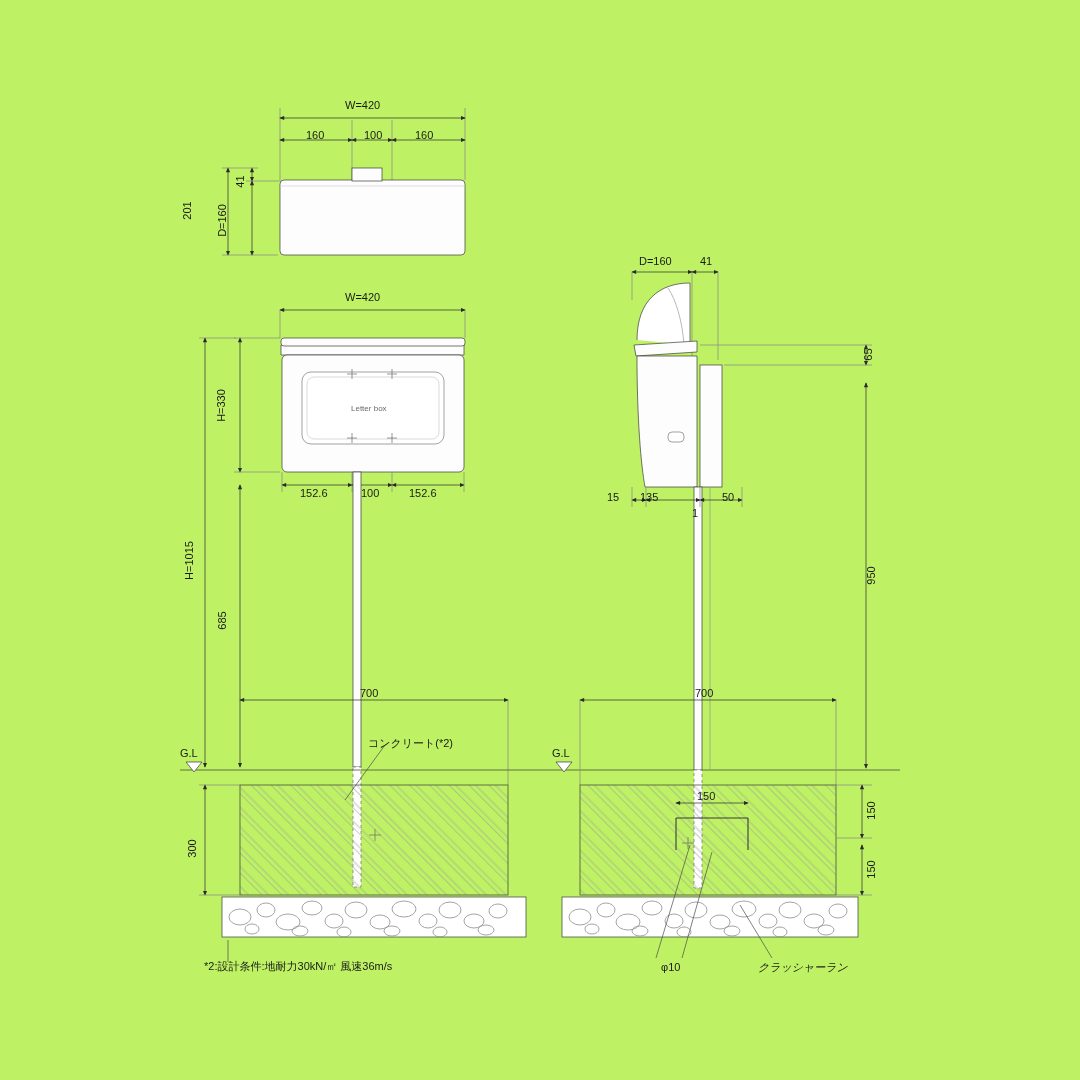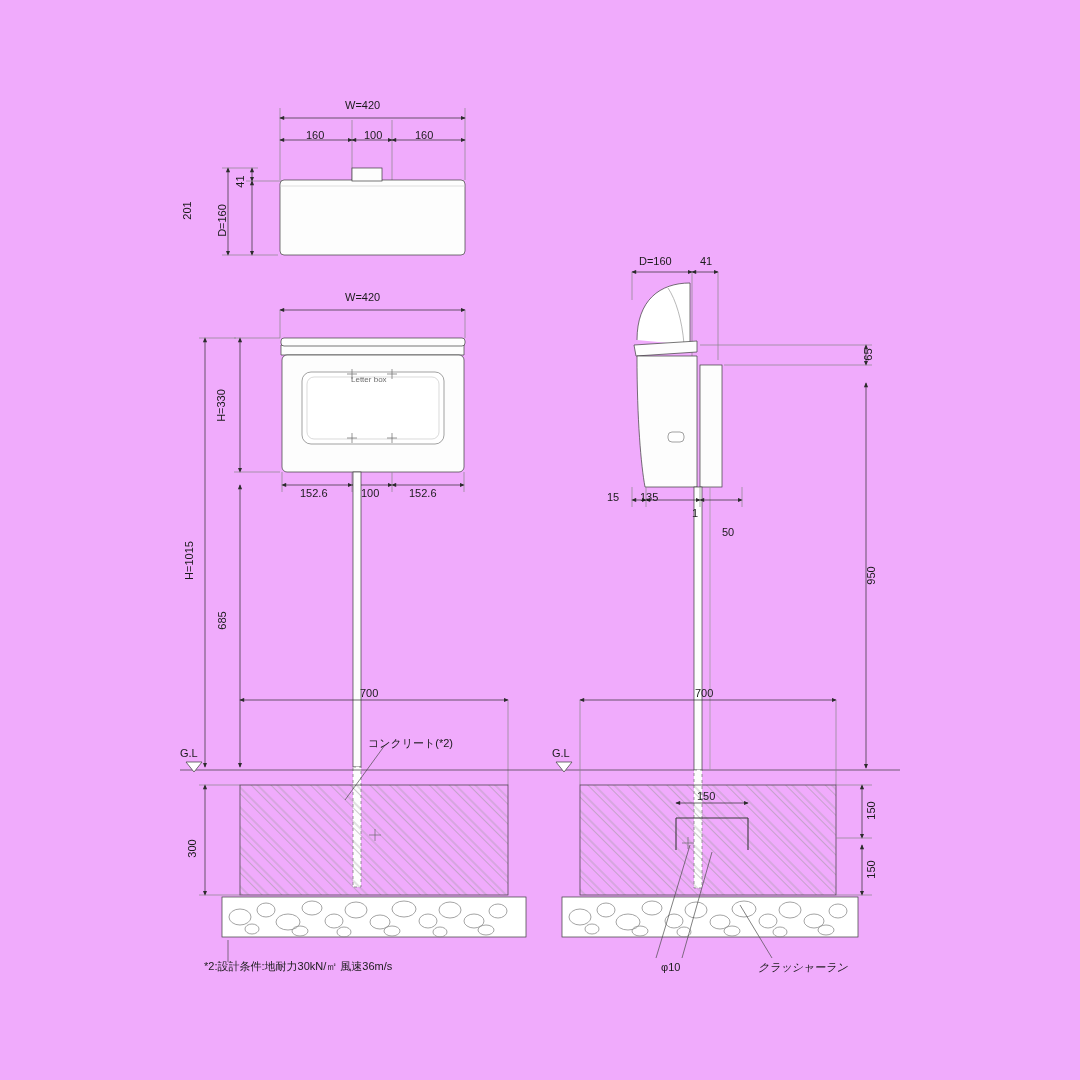--- a/index.html
+++ b/index.html
@@ -1,17 +1,17 @@
 <!DOCTYPE html>
 <html><head>
 <meta charset="utf-8">
 <style>
   html,body{margin:0;padding:0;background:#ffffff;}
   body{width:1080px;height:1080px;overflow:hidden;font-family:"Liberation Sans",sans-serif;color:#1a1a1a;}
-  #sheet{position:relative;width:1080px;height:1080px;background:#f0abfc;}
+  #sheet{position:relative;width:1080px;height:1080px;background:#bef264;}
   .lbl{position:absolute;font-size:11px;color:#1a1a1a;white-space:nowrap;line-height:1;}
   .lbl.vert{transform-origin:center center;}
   .tiny{font-size:8px;}
   .jp{font-size:11px;text-align:right;}
   svg{position:absolute;left:0;top:0;}
 </style>
 </head>
 <body>
 
 <div id="sheet">
@@ -224,37 +224,37 @@
   <div class="lbl" style="left:345px;top:100px;">W=420</div>
   <div class="lbl" style="left:306px;top:130px;">160</div>
   <div class="lbl" style="left:364px;top:130px;">100</div>
   <div class="lbl" style="left:415px;top:130px;">160</div>
   <div class="lbl vert" style="left:178px;top:205px;transform:rotate(-90deg);">201</div>
   <div class="lbl vert" style="left:206px;top:215px;transform:rotate(-90deg);">D=160</div>
   <div class="lbl vert" style="left:234px;top:176px;transform:rotate(-90deg);">41</div>
 
   <div class="lbl" style="left:345px;top:292px;">W=420</div>
   <div class="lbl vert" style="left:205px;top:400px;transform:rotate(-90deg);">H=330</div>
-  <div class="lbl tiny" style="left:351px;top:376px;color:#6a6a6a;">Letter box</div>
+  <div class="lbl tiny" style="left:351px;top:405px;color:#6a6a6a;">Letter box</div>
   <div class="lbl" style="left:300px;top:488px;">152.6</div>
   <div class="lbl" style="left:361px;top:488px;">100</div>
   <div class="lbl" style="left:409px;top:488px;">152.6</div>
   <div class="lbl vert" style="left:170px;top:555px;transform:rotate(-90deg);">H=1015</div>
   <div class="lbl vert" style="left:213px;top:615px;transform:rotate(-90deg);">685</div>
   <div class="lbl" style="left:360px;top:688px;">700</div>
   <div class="lbl" style="left:180px;top:748px;">G.L</div>
   <div class="lbl vert" style="left:183px;top:843px;transform:rotate(-90deg);">300</div>
   <div class="lbl jp" style="left:368px;top:738px;">コンクリート(*2)</div>
 
   <div class="lbl" style="left:639px;top:256px;">D=160</div>
   <div class="lbl" style="left:700px;top:256px;">41</div>
   <div class="lbl vert" style="left:862px;top:349px;transform:rotate(-90deg);">65</div>
   <div class="lbl" style="left:607px;top:492px;">15</div>
   <div class="lbl" style="left:640px;top:492px;">135</div>
-  <div class="lbl" style="left:722px;top:492px;margin-top:35px;">50</div>
+  <div class="lbl" style="left:722px;top:492px;">50</div>
   <div class="lbl" style="left:692px;top:508px;">1</div>
   <div class="lbl vert" style="left:862px;top:570px;transform:rotate(-90deg);">950</div>
   <div class="lbl" style="left:695px;top:688px;">700</div>
   <div class="lbl" style="left:552px;top:748px;">G.L</div>
   <div class="lbl" style="left:697px;top:791px;">150</div>
   <div class="lbl vert" style="left:862px;top:805px;transform:rotate(-90deg);">150</div>
   <div class="lbl vert" style="left:862px;top:864px;transform:rotate(-90deg);">150</div>
   <div class="lbl" style="left:661px;top:962px;">φ10</div>
   <div class="lbl jp" style="left:758px;top:962px;font-style:italic;">クラッシャーラン</div>
 

